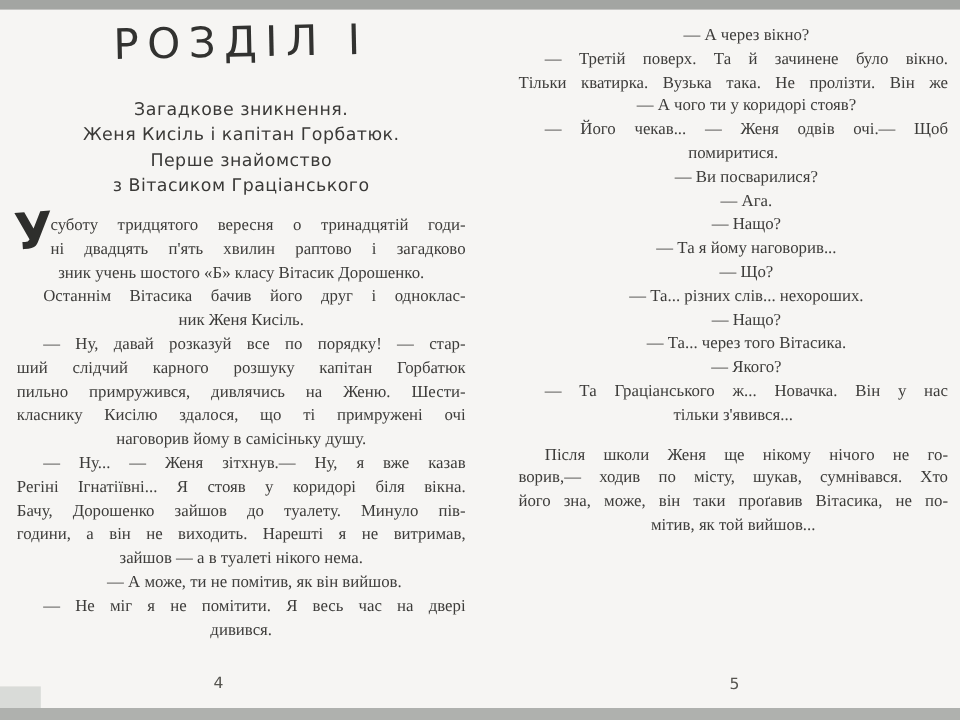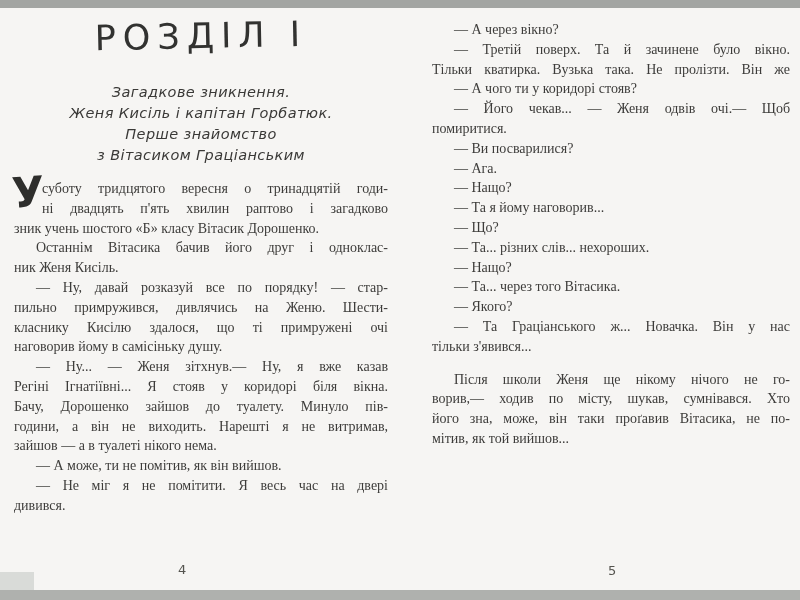--- a/index.html
+++ b/index.html
@@ -22,28 +22,27 @@
     text-align:center;
     font-family:"DejaVu Sans", sans-serif;
     font-size:35px;letter-spacing:7px;
     color:#323230;
     transform:rotate(-1.2deg);
   }
   .subtitle{
     margin-top:14px;
     text-align:center;
     font-family:"DejaVu Sans", sans-serif;
-    font-style:italic;
     font-size:14.5px;line-height:21px;
     color:#3a3937;letter-spacing:.4px;
   }
   .body-text{position:relative;margin-top:13px;font-size:14px;line-height:19.8px;}
   .page-right .body-text{margin-top:12px;}
 
-  .line{white-space:nowrap;overflow:hidden;text-align:left;}
+  .line{white-space:nowrap;overflow:hidden;text-align:center;}
   .line.j{text-align:justify;text-align-last:justify;}
   .line.ind{padding-left:22px;}
   .line.dc-ind{padding-left:28px;}
   .para.gap{margin-top:13px;}
 
   .drop-cap{
     position:absolute;left:-2px;top:-7px;
     font-family:"DejaVu Sans", sans-serif;
     font-size:42px;line-height:42px;font-weight:bold;
     color:#2e2e2c;transform:rotate(-4deg);
@@ -60,35 +59,36 @@
 <body>
 
 <div class="bar-top"></div>
 
 <div class="page page-left">
   <div class="chapter-title">РОЗДІЛ І</div>
   <div class="subtitle">
     <div>Загадкове зникнення.</div>
     <div>Женя Кисіль і капітан Горбатюк.</div>
     <div>Перше знайомство</div>
-    <div>з Вітасиком Граціанським</div>
+    <div>з Вітасиком Граціанського</div>
   </div>
   <div class="body-text" id="left-body">
     <span class="drop-cap">У</span>
   <div class="para">
         <div class="line j dc-ind">суботу тридцятого вересня о тринадцятій годи-</div>
         <div class="line j dc-ind">ні двадцять п'ять хвилин раптово і загадково</div>
         <div class="line">зник учень шостого «Б» класу Вітасик Дорошенко.</div>
       </div>
       <div class="para">
         <div class="line j ind">Останнім Вітасика бачив його друг і одноклас-</div>
         <div class="line">ник Женя Кисіль.</div>
       </div>
       <div class="para">
         <div class="line j ind">— Ну, давай розказуй все по порядку! — стар-</div>
+        <div class="line j">ший слідчий карного розшуку капітан Горбатюк</div>
         <div class="line j">пильно примружився, дивлячись на Женю. Шести-</div>
         <div class="line j">класнику Кисілю здалося, що ті примружені очі</div>
         <div class="line">наговорив йому в самісіньку душу.</div>
       </div>
       <div class="para">
         <div class="line j ind">— Ну... — Женя зітхнув.— Ну, я вже казав</div>
         <div class="line j">Регіні Ігнатіївні... Я стояв у коридорі біля вікна.</div>
         <div class="line j">Бачу, Дорошенко зайшов до туалету. Минуло пів-</div>
         <div class="line j">години, а він не виходить. Нарешті я не витримав,</div>
         <div class="line">зайшов — а в туалеті нікого нема.</div>

